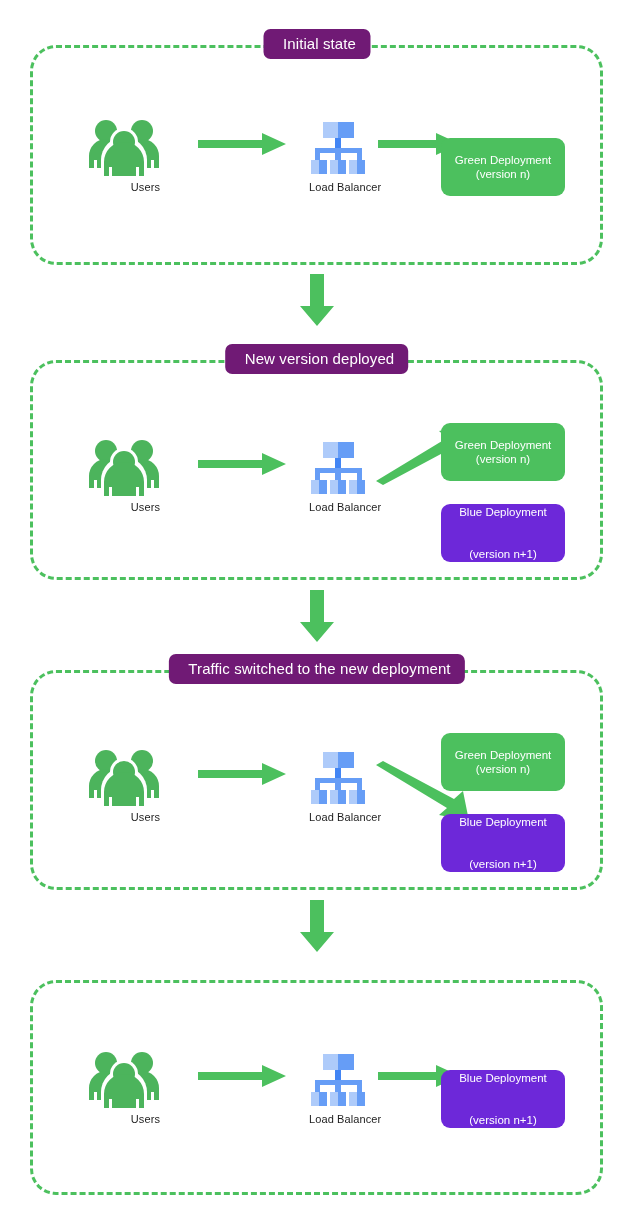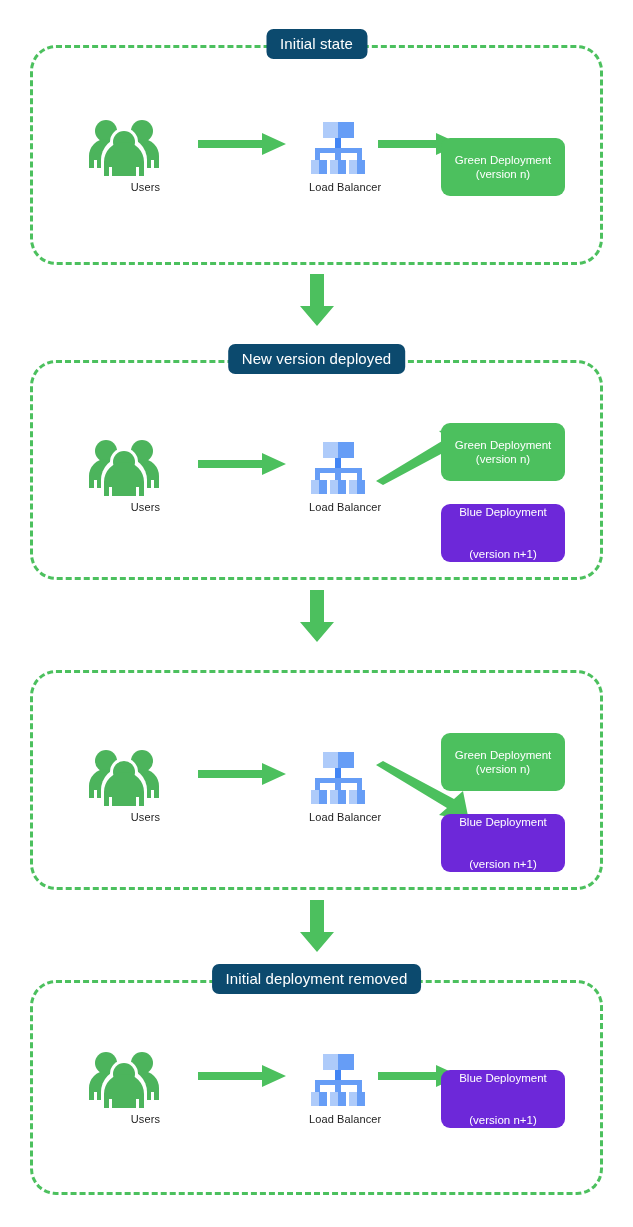--- a/index.html
+++ b/index.html
@@ -16,24 +16,24 @@
     left:30px; width:573px;
     border:3px dashed #4CC05E;
     border-radius:26px;
     box-sizing:border-box;
   }
   .panel-title{
     position:absolute;
     top:-19px;
     left:50%;
     transform:translateX(-50%);
-    background:#0c4a6e;
+    background:#701a75;
     color:#ffffff;
     border-radius:7px;
-    padding:7px 14px 8px 14px;
+    padding:7px 14px 8px 20px;
     font-size:15px;
     line-height:1;
     white-space:nowrap;
     letter-spacing:.1px;
   }
 
   
   .node{position:absolute;}
   .node-caption{
     text-align:right;
@@ -217,20 +217,21 @@
     </div>
   </div>
 
   <div class="arrow-v" style="left:297px;top:590px;">
     <svg viewBox="0 0 40 52" width="40" height="52" aria-hidden="true">
       <path d="M13 0 h14 v32 h10 l-17 20 l-17 -20 h10 z" fill="#4CC05E"></path>
     </svg>
   </div>
 
   <div class="panel" style="top:670px;height:220px;">
+    <div class="panel-title">Traffic switched to the new deployment</div>
 
     <div class="node" style="left:55px;top:75px;">
       <div class="users-icon">
         <svg viewBox="0 0 72 58" width="72" height="58" aria-hidden="true">
           <g fill="#4CB45C">
             <circle cx="18" cy="13" r="11"></circle>
             <path d="M1 50 v-12 a17 17 0 0 1 34 0 v12 h-5 v-8 h-3 v8 h-18 v-8 h-3 v8 z"></path>
             <circle cx="54" cy="13" r="11"></circle>
             <path d="M37 50 v-12 a17 17 0 0 1 34 0 v12 h-5 v-8 h-3 v8 h-18 v-8 h-3 v8 z"></path>
           </g>
@@ -291,21 +292,20 @@
     </div>
   </div>
 
   <div class="arrow-v" style="left:297px;top:900px;">
     <svg viewBox="0 0 40 52" width="40" height="52" aria-hidden="true">
       <path d="M13 0 h14 v32 h10 l-17 20 l-17 -20 h10 z" fill="#4CC05E"></path>
     </svg>
   </div>
 
   <div class="panel" style="top:980px;height:215px;">
-    <div class="panel-title">Initial deployment removed</div>
 
     <div class="node" style="left:55px;top:67px;">
       <div class="users-icon">
         <svg viewBox="0 0 72 58" width="72" height="58" aria-hidden="true">
           <g fill="#4CB45C">
             <circle cx="18" cy="13" r="11"></circle>
             <path d="M1 50 v-12 a17 17 0 0 1 34 0 v12 h-5 v-8 h-3 v8 h-18 v-8 h-3 v8 z"></path>
             <circle cx="54" cy="13" r="11"></circle>
             <path d="M37 50 v-12 a17 17 0 0 1 34 0 v12 h-5 v-8 h-3 v8 h-18 v-8 h-3 v8 z"></path>
           </g>

